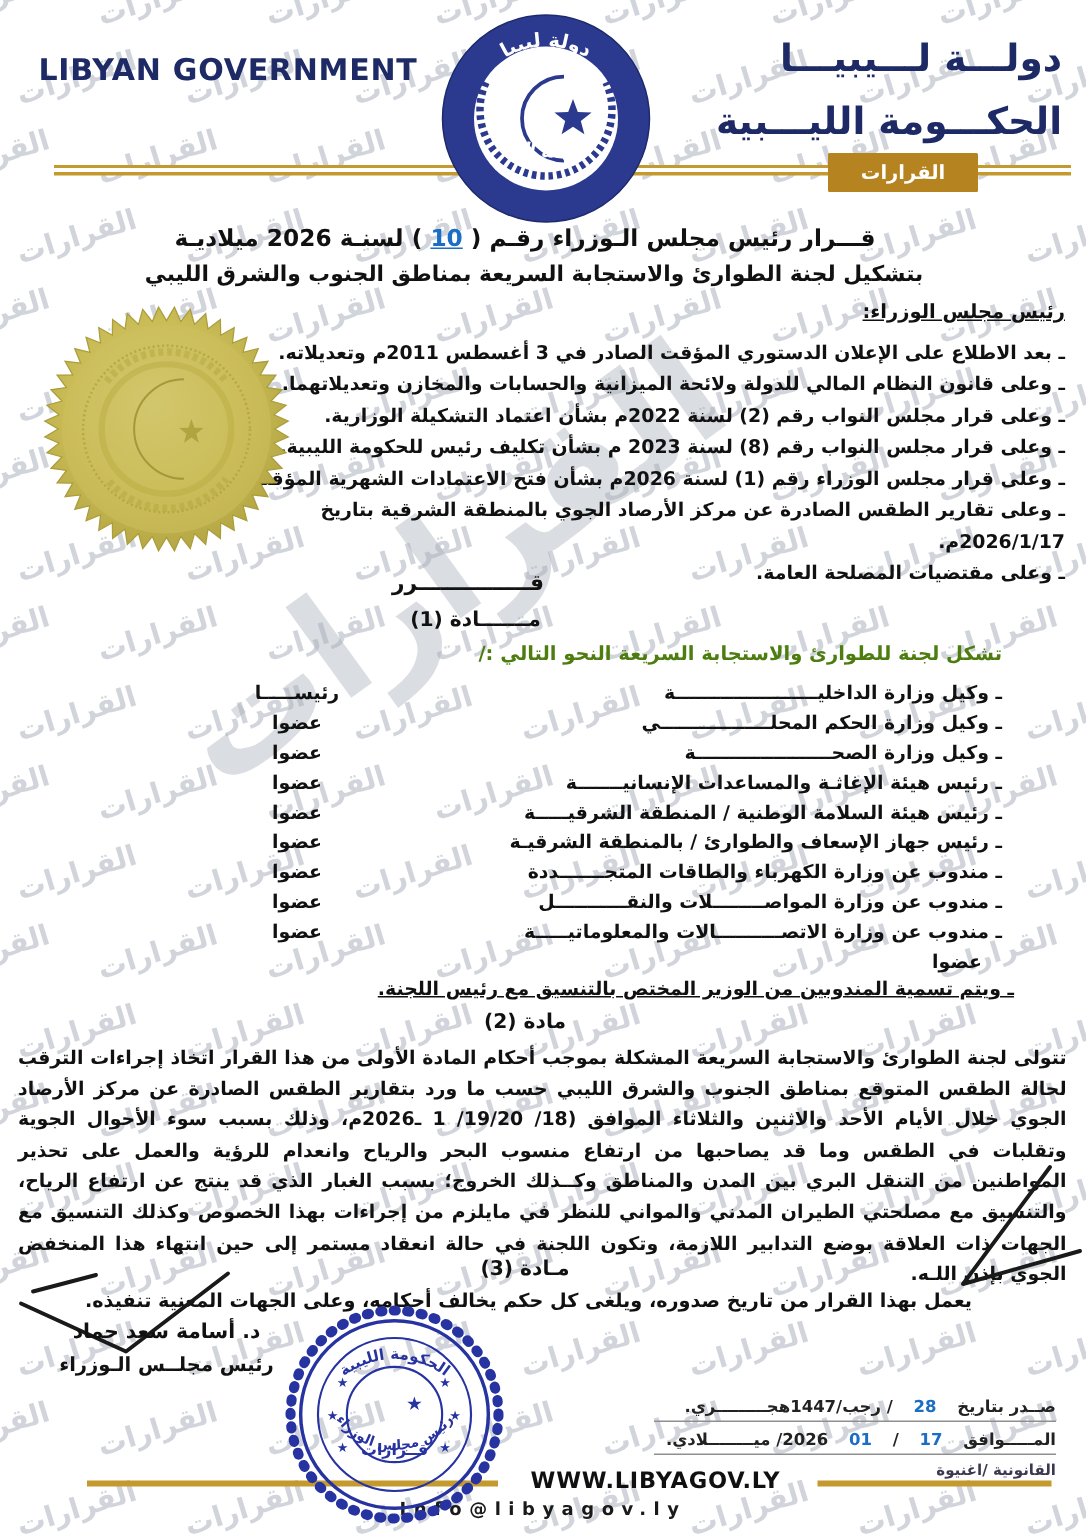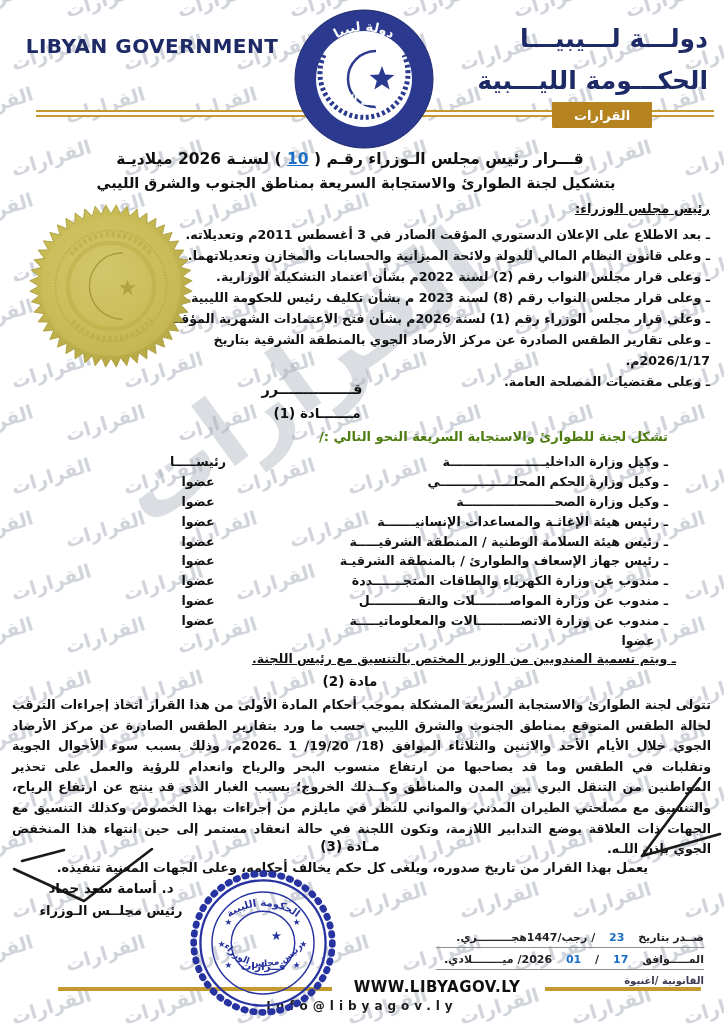--- a/index.html
+++ b/index.html
@@ -388,21 +388,21 @@
       <text x="111" y="106" font-size="9" fill="#2733a0">★</text>
       <path d="M 86,50 A 21,21 0 1 0 86,92 A 16,16 0 1 1 86,50 Z" fill="#2733a0"></path>
       <text x="88" y="77" font-size="13" fill="#2733a0">★</text>
       <text x="80" y="108" font-size="11" font-weight="bold" fill="#2733a0" text-anchor="middle">قــرارات</text>
     </svg>
   </div>
 
   <div class="dates">
     <div class="date-line">
       <span>صــدر بتاريخ</span>
-      <span class="num">23</span>
+      <span class="num">28</span>
       <span>/ رجب/1447هجـــــــــري.</span>
     </div>
     <div class="date-line">
       <span>المـــــوافق</span>
       <span class="num">17</span>
       <span>/</span>
       <span class="num">01</span>
       <span class="ltr-num">/2026</span>
       <span>ميــــــــلادي.</span>
     </div>

